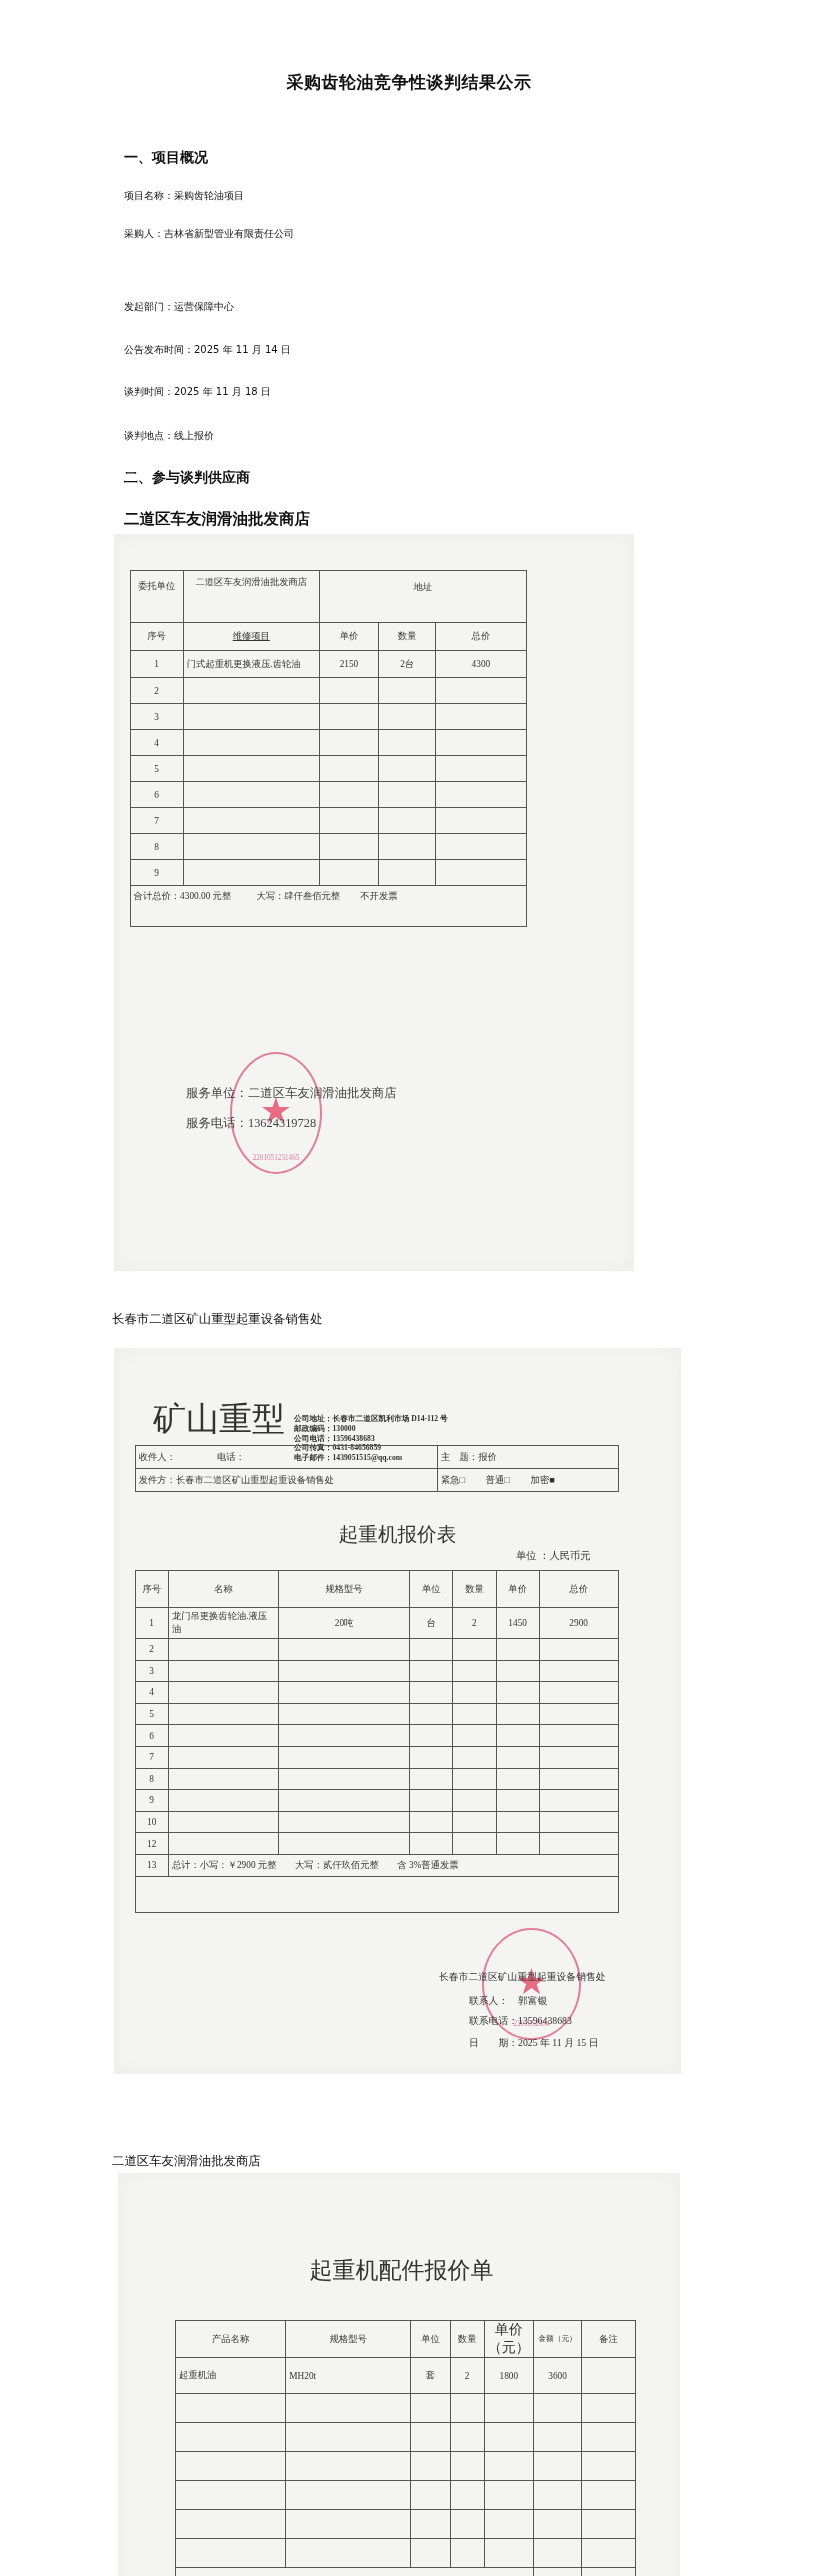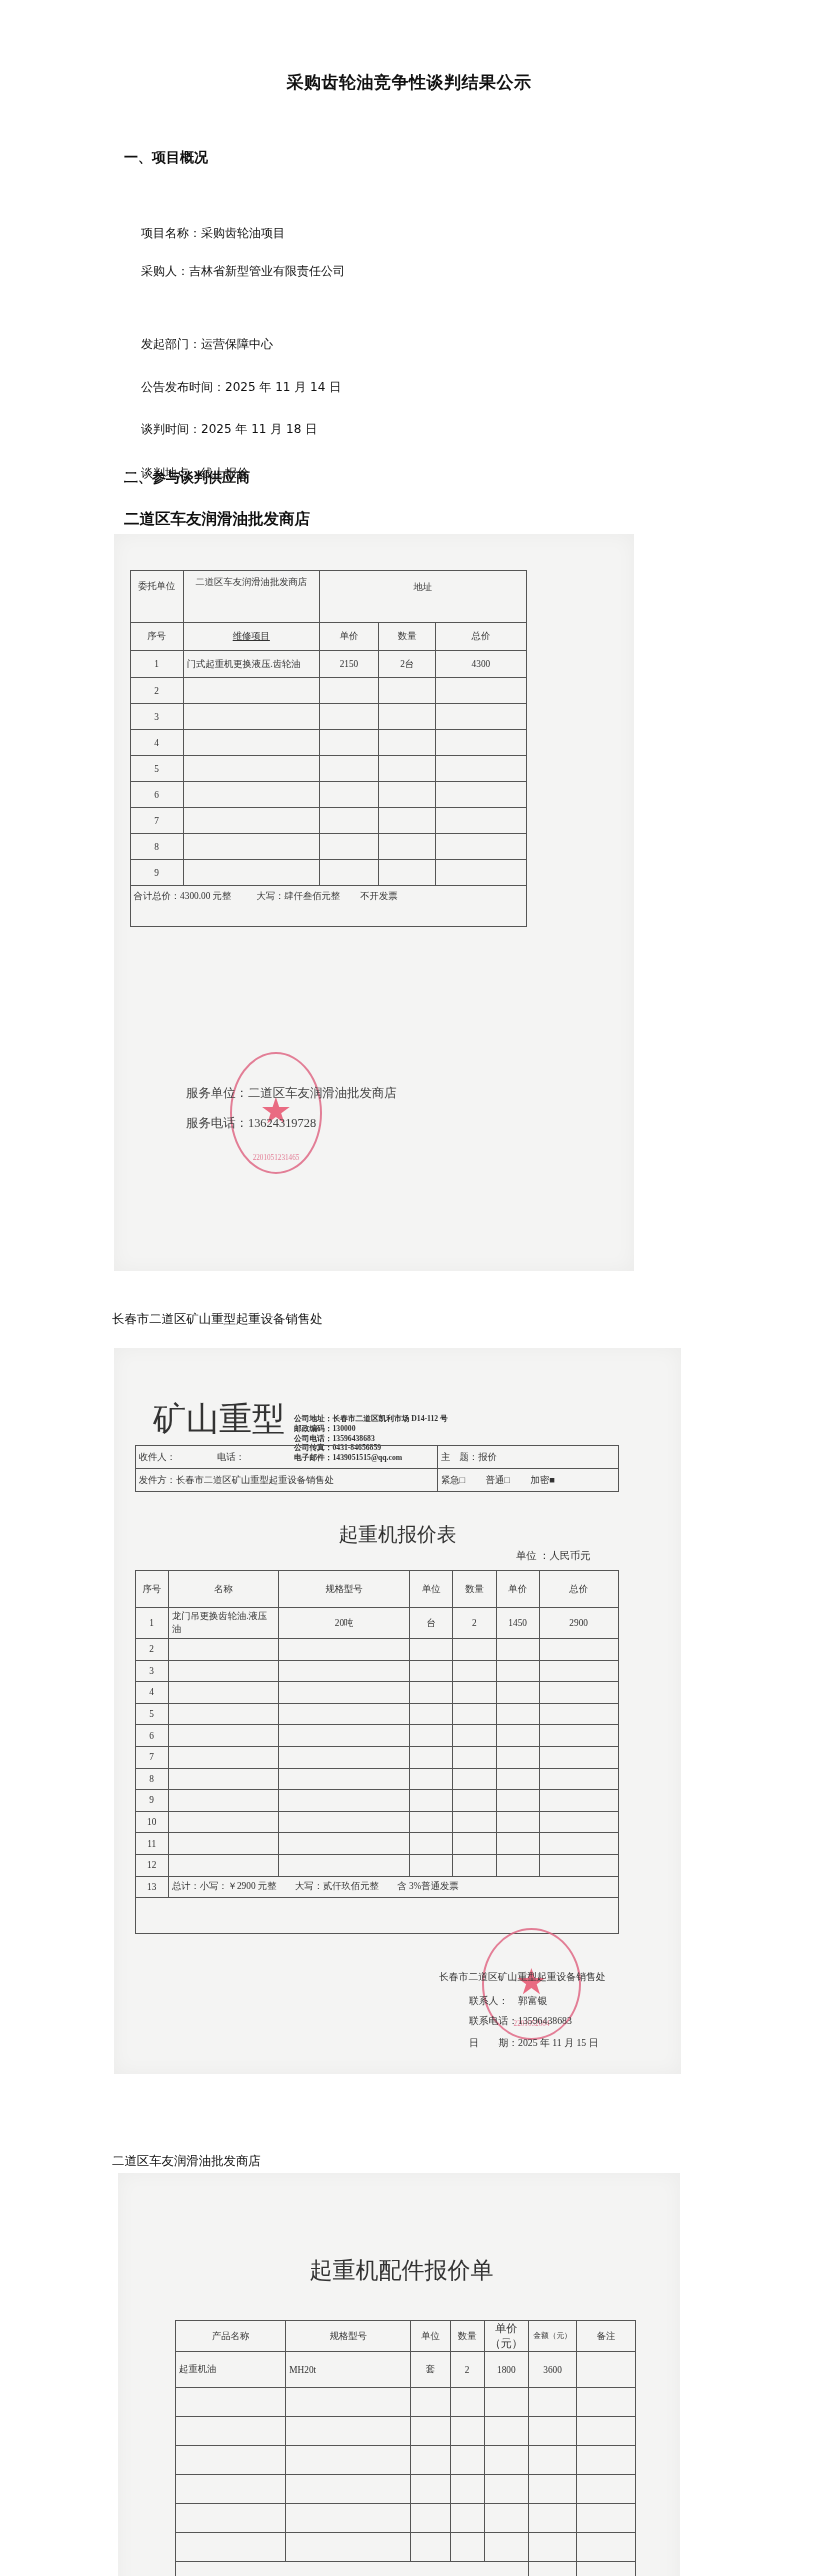--- a/index.html
+++ b/index.html
@@ -2,21 +2,21 @@
 <html style="font-size:8.2px"><head>
 <meta charset="utf-8">
 <style>
   html, body { margin: 0; padding: 0; background: #ffffff; }
   body { width: 818px; height: 3836px; position: relative; overflow: hidden;
          font-family: "DejaVu Sans", "Liberation Sans", sans-serif; color: #111; }
   .abs { position: absolute; }
   .title { top: 71px; left: 0; width: 818px; text-align: center;
            font-size: 17px; font-weight: bold; letter-spacing: 0.5px; }
   .h1 { font-size: 14px; font-weight: bold; left: 124px; }
-  .p  { font-size: 12px; left: 141px; margin-top: 36px; }
+  .p  { font-size: 10px; left: 124px; }
   .supplier-name { font-size: 15.5px; font-weight: bold; left: 124px; }
   .serif-heading { font-family: "DejaVu Serif", "Liberation Serif", serif; font-size: 12.4px; left: 112px; }
 
   
   .scan { background: #f4f4f3; box-shadow: inset 0 0 20.6px rgba(0,0,0,0.04);
           font-family: "Liberation Serif", "DejaVu Serif", serif; color: #333; }
   .scan table { border-collapse: collapse; position: absolute; }
   .scan td { border: 0.5px solid #555; padding: 0 3.1px; font-size: 9.3px; color: #333; }
   .stamp { position: absolute; border: 2.1px solid #e06a86; border-radius: 50%;
            color: #e06a86; opacity: 0.85; }
@@ -258,29 +258,20 @@
     <tr style="height:21.6px;">
           <td class="center">10</td>
           <td></td>
           <td></td>
           <td></td>
           <td></td>
           <td></td>
           <td></td>
         </tr>
     <tr style="height:21.6px;">
-          <td class="center">11</td>
-          <td></td>
-          <td></td>
-          <td></td>
-          <td></td>
-          <td></td>
-          <td></td>
-        </tr>
-    <tr style="height:21.6px;">
           <td class="center">12</td>
           <td></td>
           <td></td>
           <td></td>
           <td></td>
           <td></td>
           <td></td>
         </tr>
     <tr style="height:21.6px;">
       <td class="center">13</td>
@@ -305,21 +296,21 @@
 
 <div class="abs scan" style="left:118px; top:2173px; width:562px; height:768px;">
   <div class="abs" style="left:0; width:567px; top:82px; text-align:center; font-size:23px; color:#333;">起重机配件报价单</div>
   <table style="left:57px; top:147px; width:461px;">
     <tbody>
         <tr style="height:30px;">
       <td class="center" style="width:103px;">产品名称</td>
       <td class="center" style="width:118px;">规格型号</td>
       <td class="center" style="width:32px;">单位</td>
       <td class="center" style="width:27px;">数量</td>
-      <td class="center" style="width:37px; font-size:11px;">单价（元）</td>
+      <td class="center" style="width:37px; font-size:14px;">单价（元）</td>
       <td class="center" style="width:41px; font-size:7.7px;">金额（元）</td>
       <td class="center">备注</td>
     </tr>
     <tr style="height:36px;">
       <td>起重机油</td>
       <td>MH20t</td>
       <td class="center">套</td>
       <td class="center">2</td>
       <td class="center">1800</td>
       <td class="center">3600</td>

